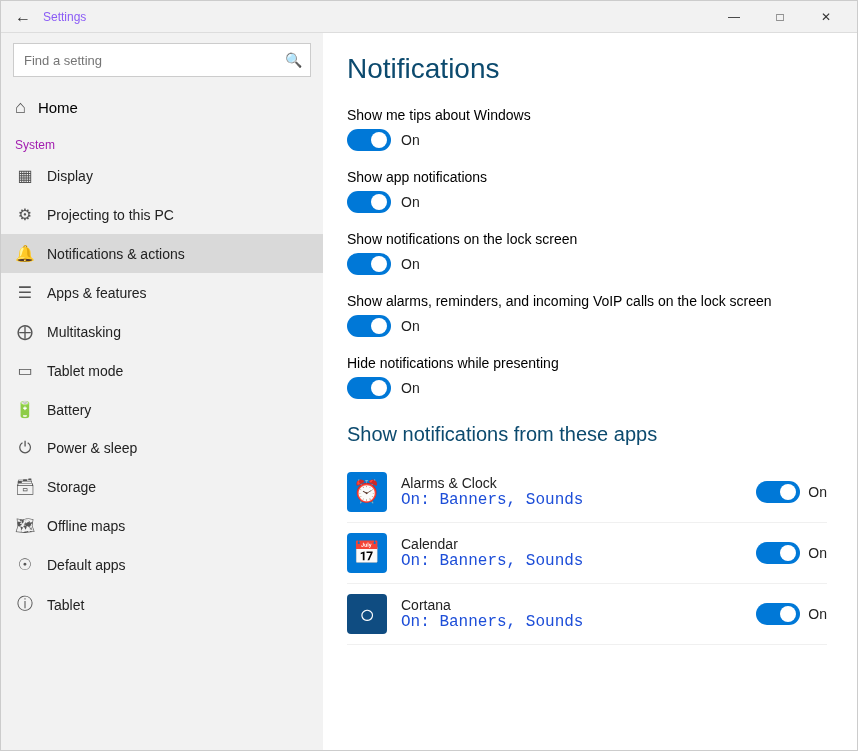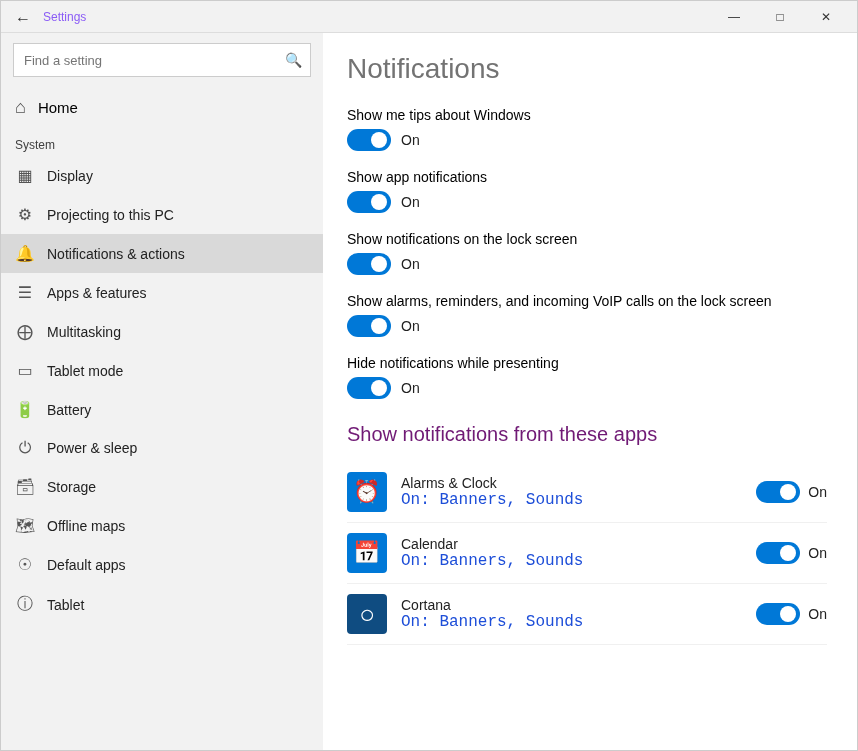--- a/index.html
+++ b/index.html
@@ -101,21 +101,21 @@
       gap: 12px;
       font-size: 15px;
     }
     .home-item .home-icon {
       font-size: 18px;
       color: #555;
     }
     .section-label {
       padding: 10px 14px 4px;
       font-size: 12px;
-      color: #404040;
+      color: #a21caf;
       text-transform: none;
     }
     .nav-item {
       display: flex;
       align-items: center;
       padding: 10px 14px;
       cursor: pointer;
       gap: 12px;
       font-size: 14px;
       color: #222;
@@ -142,21 +142,21 @@
     .right-panel::-webkit-scrollbar-track {
       background: #f0f0f0;
     }
     .right-panel::-webkit-scrollbar-thumb {
       background: #c0c0c0;
       border: 3px solid #f0f0f0;
     }
     .page-title {
       font-size: 28px;
       font-weight: 300;
-      color: #737373;
+      color: #0c4a6e;
       margin-bottom: 22px;
     }
     .setting-item {
       margin-bottom: 18px;
     }
     .setting-label {
       font-size: 14px;
       color: #000000;
       margin-bottom: 6px;
     }
@@ -185,21 +185,21 @@
       right: 4px;
       transition: left 0.1s;
     }
     .toggle-text {
       font-size: 14px;
       color: #222;
     }
     .section-title {
       font-size: 20px;
       font-weight: 300;
-      color: #701a75;
+      color: #0c4a6e;
       margin: 24px 0 16px;
     }
     .app-item {
       display: flex;
       align-items: center;
       padding: 10px 0;
       border-bottom: 1px solid #f0f0f0;
       gap: 14px;
     }
     .app-icon {

